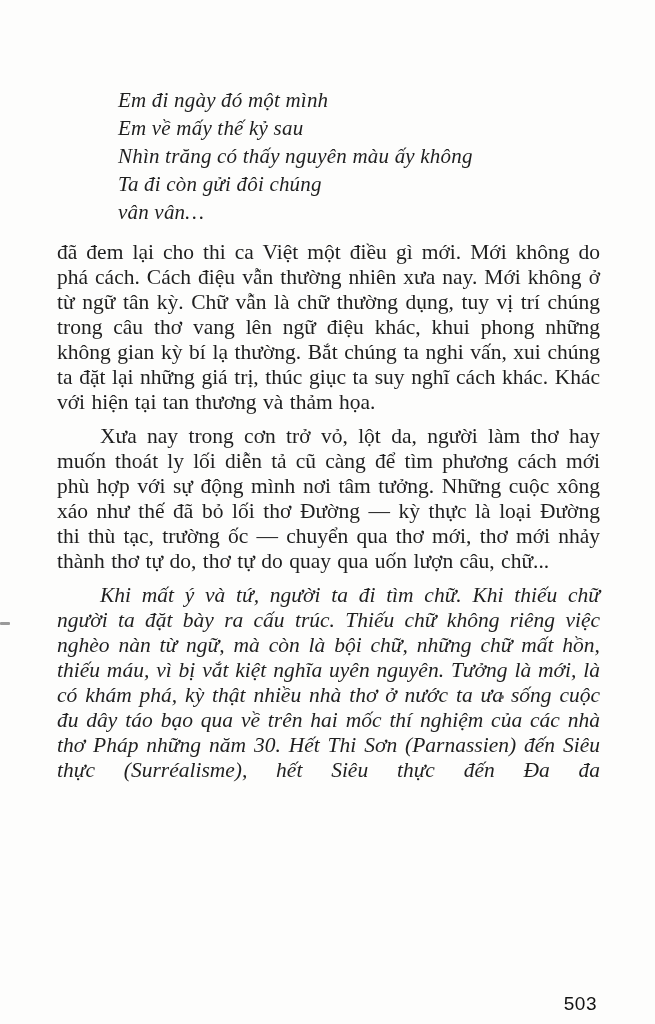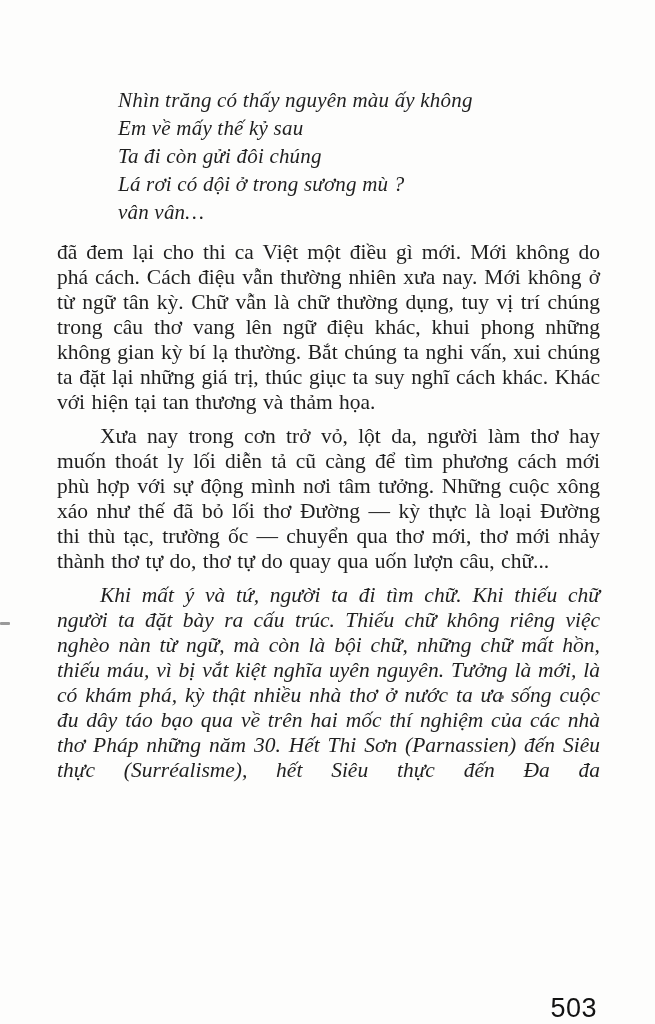--- a/index.html
+++ b/index.html
@@ -46,21 +46,21 @@
   .para.stretch-last {
     text-align-last: justify;
     margin-bottom: 0;
     font-style: italic;
   }
   .page-number {
     position: absolute;
     right: 58px;
     top: 993px;
     font-family: "Liberation Sans", "DejaVu Sans", sans-serif;
-    font-size: 27px;
+    font-size: 19px;
     color: #121212;
     letter-spacing: 0.5px;
   }
   
   .edge-dash {
     position: absolute;
     left: 0;
     top: 622px;
     width: 10px;
     height: 3px;
@@ -77,24 +77,24 @@
     border-radius: 50%;
   }
 </style>
 </head>
 <body>
 
 <div class="page">
   <div class="content">
 
     <div class="poem">
+      <div class="poem-line">Em đi ngày đó một mình</div>
+      <div class="poem-line">Em về mấy thế kỷ sau</div>
       <div class="poem-line">Nhìn trăng có thấy nguyên màu ấy không</div>
-      <div class="poem-line">Em về mấy thế kỷ sau</div>
       <div class="poem-line">Ta đi còn gửi đôi chúng</div>
-      <div class="poem-line">Lá rơi có dội ở trong sương mù ?</div>
       <div class="poem-line">vân vân…</div>
     </div>
 
     <p class="para">đã đem lại cho thi ca Việt một điều gì mới. Mới không do phá cách. Cách điệu vẫn thường nhiên xưa nay. Mới không ở từ ngữ tân kỳ. Chữ vẫn là chữ thường dụng, tuy vị trí chúng trong câu thơ vang lên ngữ điệu khác, khui phong những không gian kỳ bí lạ thường. Bắt chúng ta nghi vấn, xui chúng ta đặt lại những giá trị, thúc giục ta suy nghĩ cách khác. Khác với hiện tại tan thương và thảm họa.</p>
     <p class="para indent">Xưa nay trong cơn trở vỏ, lột da, người làm thơ hay muốn thoát ly lối diễn tả cũ càng để tìm phương cách mới phù hợp với sự động mình nơi tâm tưởng. Những cuộc xông xáo như thế đã bỏ lối thơ Đường — kỳ thực là loại Đường thi thù tạc, trường ốc — chuyển qua thơ mới, thơ mới nhảy thành thơ tự do, thơ tự do quay qua uốn lượn câu, chữ...</p>
     <p class="para indent stretch-last">Khi mất ý và tứ, người ta đi tìm chữ. Khi thiếu chữ người ta đặt bày ra cấu trúc. Thiếu chữ không riêng việc nghèo nàn từ ngữ, mà còn là bội chữ, những chữ mất hồn, thiếu máu, vì bị vắt kiệt nghĩa uyên nguyên. Tưởng là mới, là có khám phá, kỳ thật nhiều nhà thơ ở nước ta ưa sống cuộc đu dây táo bạo qua về trên hai mốc thí nghiệm của các nhà thơ Pháp những năm 30. Hết Thi Sơn (Parnassien) đến Siêu thực (Surréalisme), hết Siêu thực đến Đa đa</p>
 
   </div>
 
   <div class="page-number">503</div>

